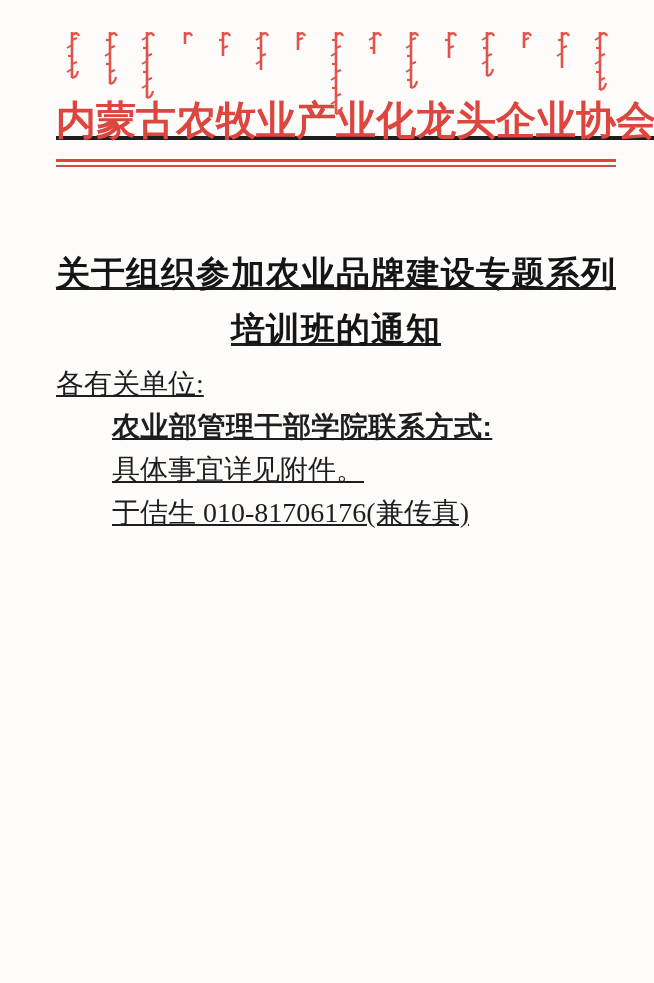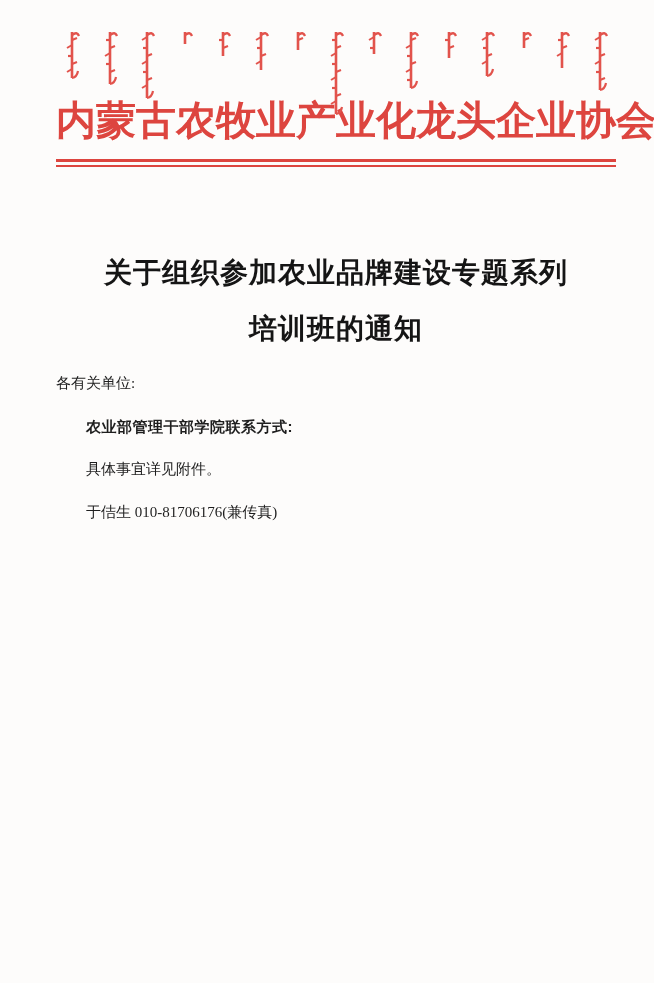--- a/index.html
+++ b/index.html
@@ -1,49 +1,50 @@
 <!DOCTYPE html>
 <html><head>
 <meta charset="utf-8">
 <style>
   html,body { margin:0; padding:0; background:#e8e8e8; }
   .page {
     width:654px; height:983px; margin:0 auto; overflow:hidden; position:relative;
     background:#fdfcfb;
     font-family:"Liberation Serif","DejaVu Serif",serif;
     color:#1e1e1e;
+    text-decoration:underline;
   }
   .content { padding:0 38px 0 56px; }
 
   
   .mgl-banner {
     margin-top:30px; height:66px; padding:0 8px;
     display:flex; justify-content:space-between; align-items:flex-start;
     overflow:visible; position:relative; z-index:2;
   }
   .mgl-col { flex:0 0 auto; line-height:0; }
 
   .org-name {
     margin-top:0; text-align:center; white-space:nowrap;
     font-size:40px; font-weight:bold; letter-spacing:0px; line-height:50px;
     position:relative; z-index:1;
   }
 
   .divider { margin-top:13px; height:3px; border-top:3px solid; border-bottom:2px solid; }
 
   .doc-title {
-    text-align:center; font-weight:700; font-size:28px; line-height:36px;
+    text-align:center; font-weight:700; font-size:34px; line-height:36px;
     font-family:"Liberation Sans","DejaVu Sans",sans-serif; color:#151515;
     letter-spacing:1px;
   }
   .title-line1 { margin-top:88px; }
   .title-line2 { margin-top:20px; }
 
   .document-body {
-    margin-top:15px; font-size:15px; line-height:43px;
+    margin-top:15px; font-size:28px; line-height:43px;
     text-align:justify;
   }
   p.para { margin:0; }
   p.para.indent { text-indent:2em; }
   p.para.bold {
     font-weight:700;
     font-family:"Liberation Sans","DejaVu Sans",sans-serif;
     letter-spacing:0.5px;
   }
 </style>

